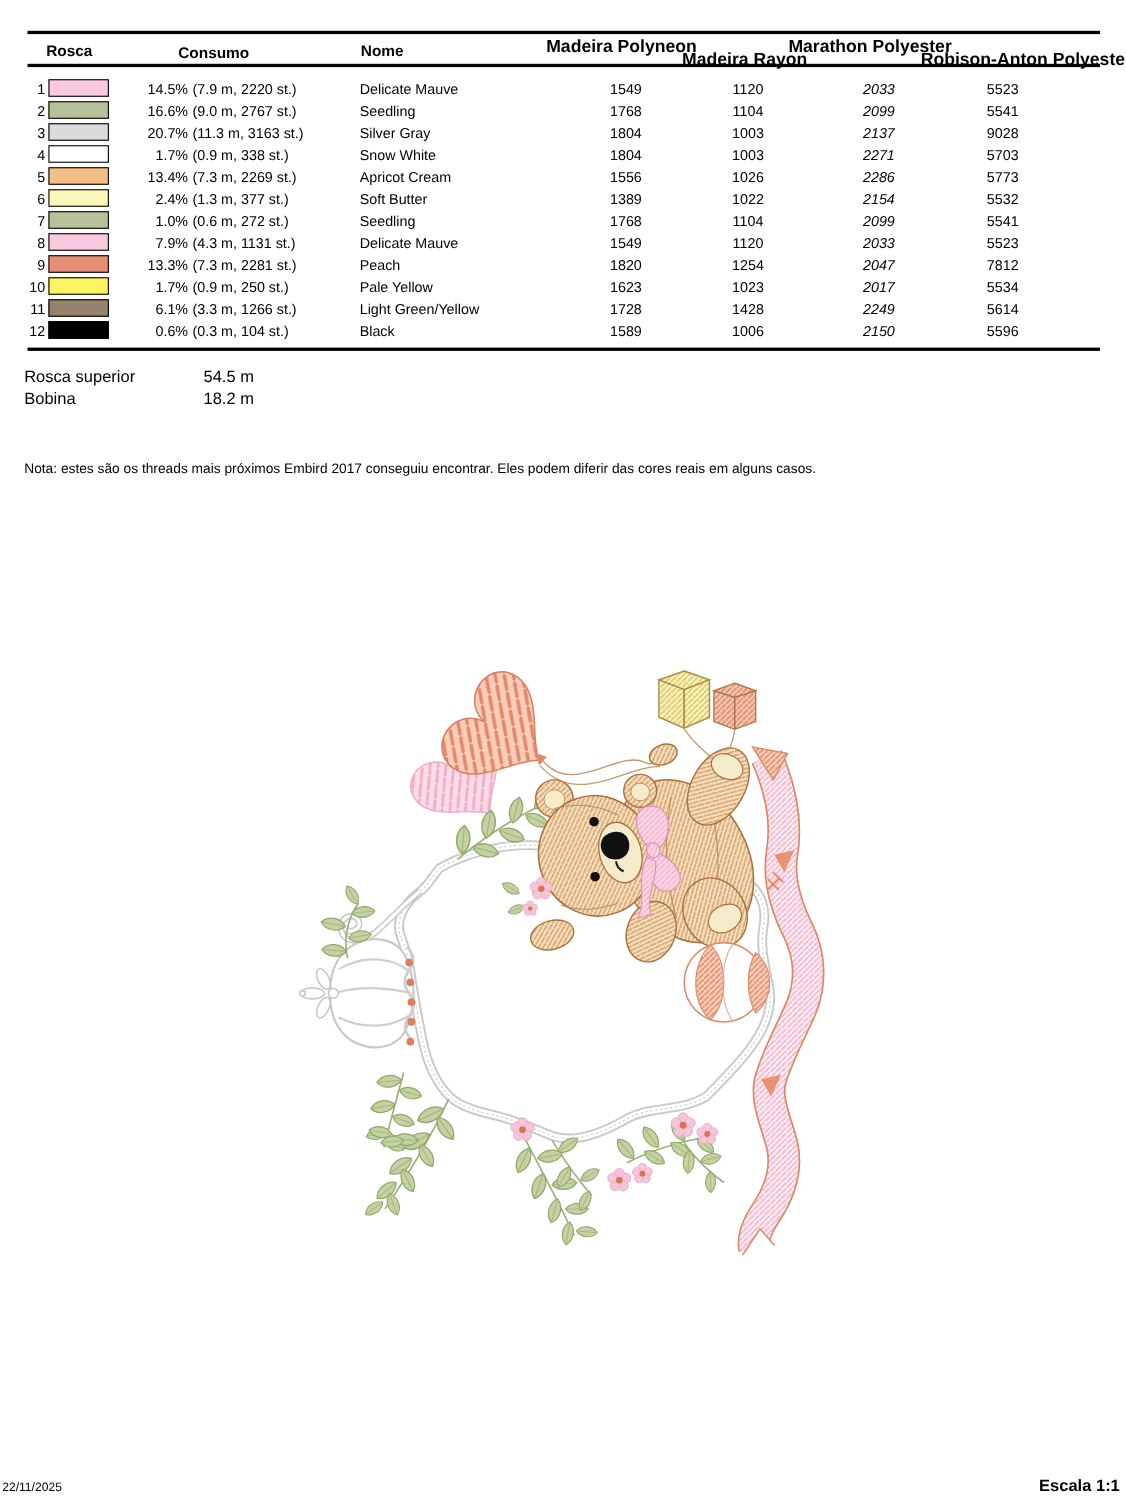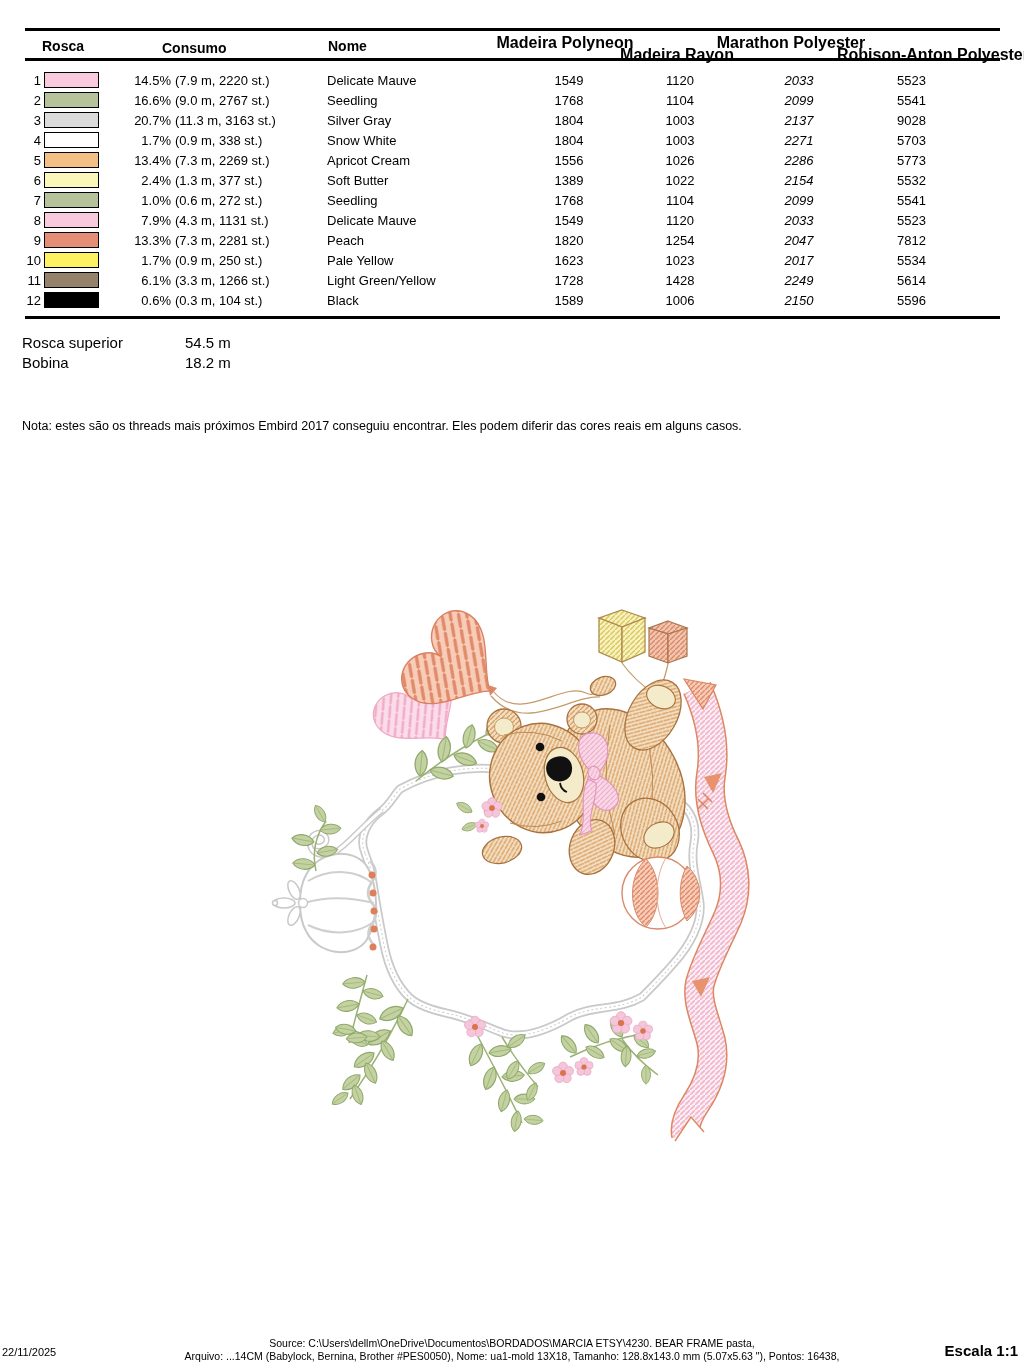--- a/index.html
+++ b/index.html
@@ -445,19 +445,15 @@
     <g>
       <use href="#leaf" transform="translate(202,227) rotate(-150) scale(1.1)"></use>
       <use href="#leaf" transform="translate(207,239) rotate(160) scale(1.0)"></use>
       <use href="#leaf" transform="translate(214,227) rotate(-30) scale(1.0)"></use>
       <use href="#flower" transform="translate(222,223) scale(1.1)"></use>
       <use href="#flower" transform="translate(212,241) scale(0.75)"></use>
     </g>
   </svg>
 
   <div class="f-date">22/11/2025</div>
-  <div class="f-center">
-    <div>Source: C:\Users\dellm\OneDrive\Documentos\BORDADOS\MARCIA ETSY\4230. BEAR FRAME pasta,</div>
-    <div>Arquivo: ...14CM (Babylock, Bernina, Brother #PES0050), Nome: ua1-mold 13X18, Tamanho: 128.8x143.0 mm (5.07x5.63 "), Pontos: 16438,</div>
-  </div>
   <div class="f-scale">Escala 1:1</div>
 
 </div>
 
 </body></html>

